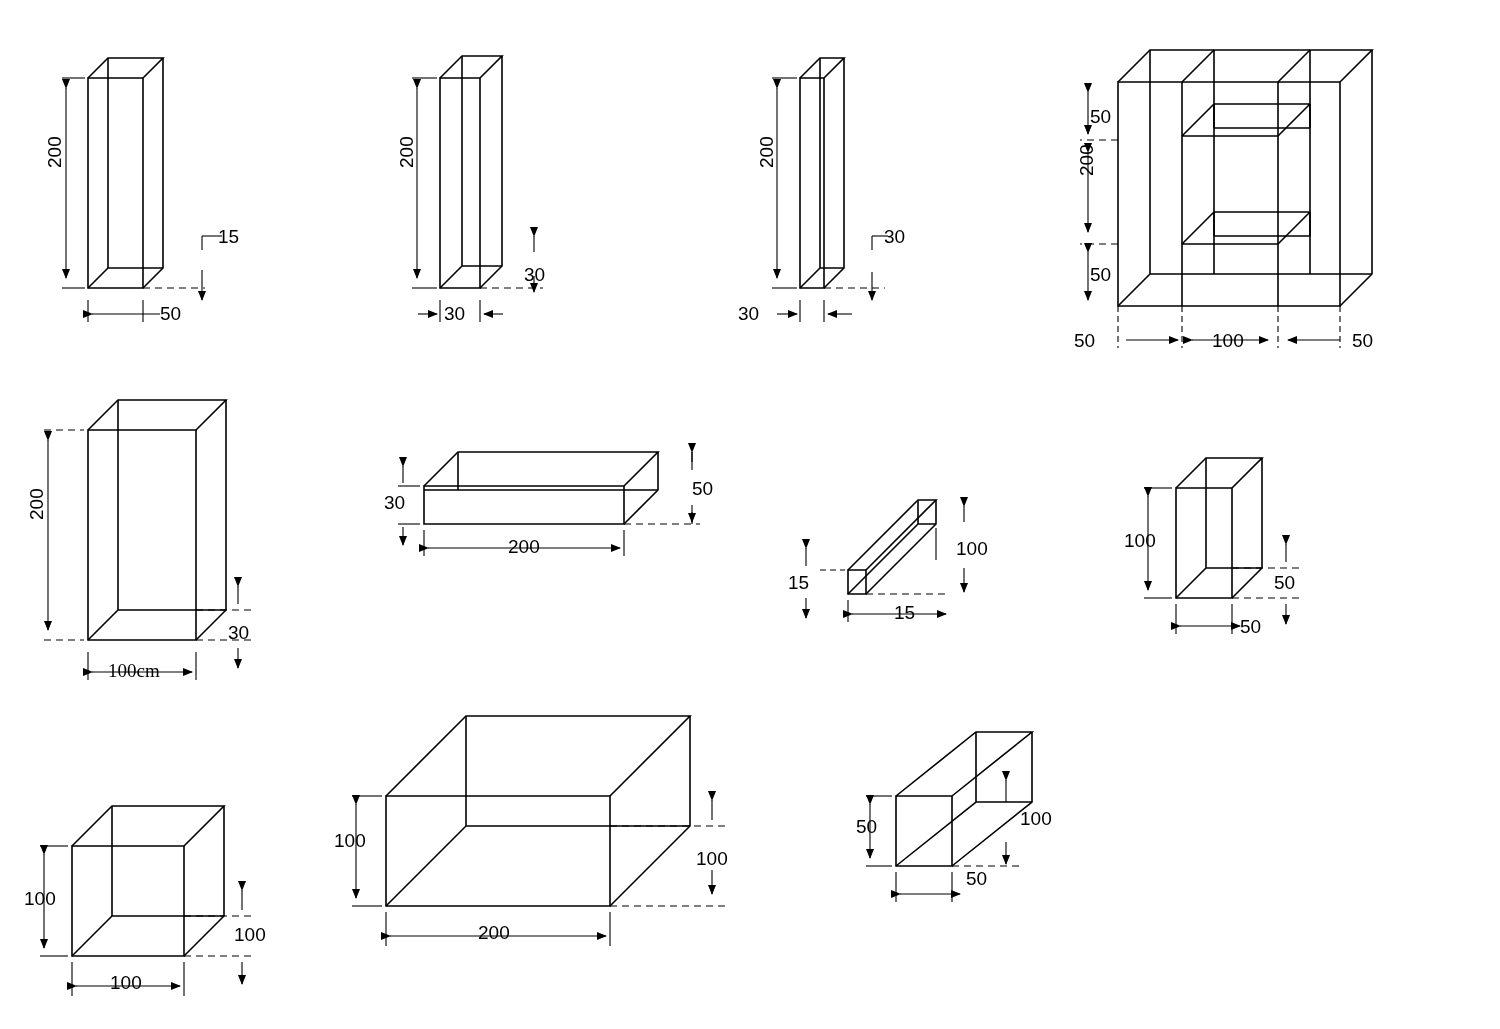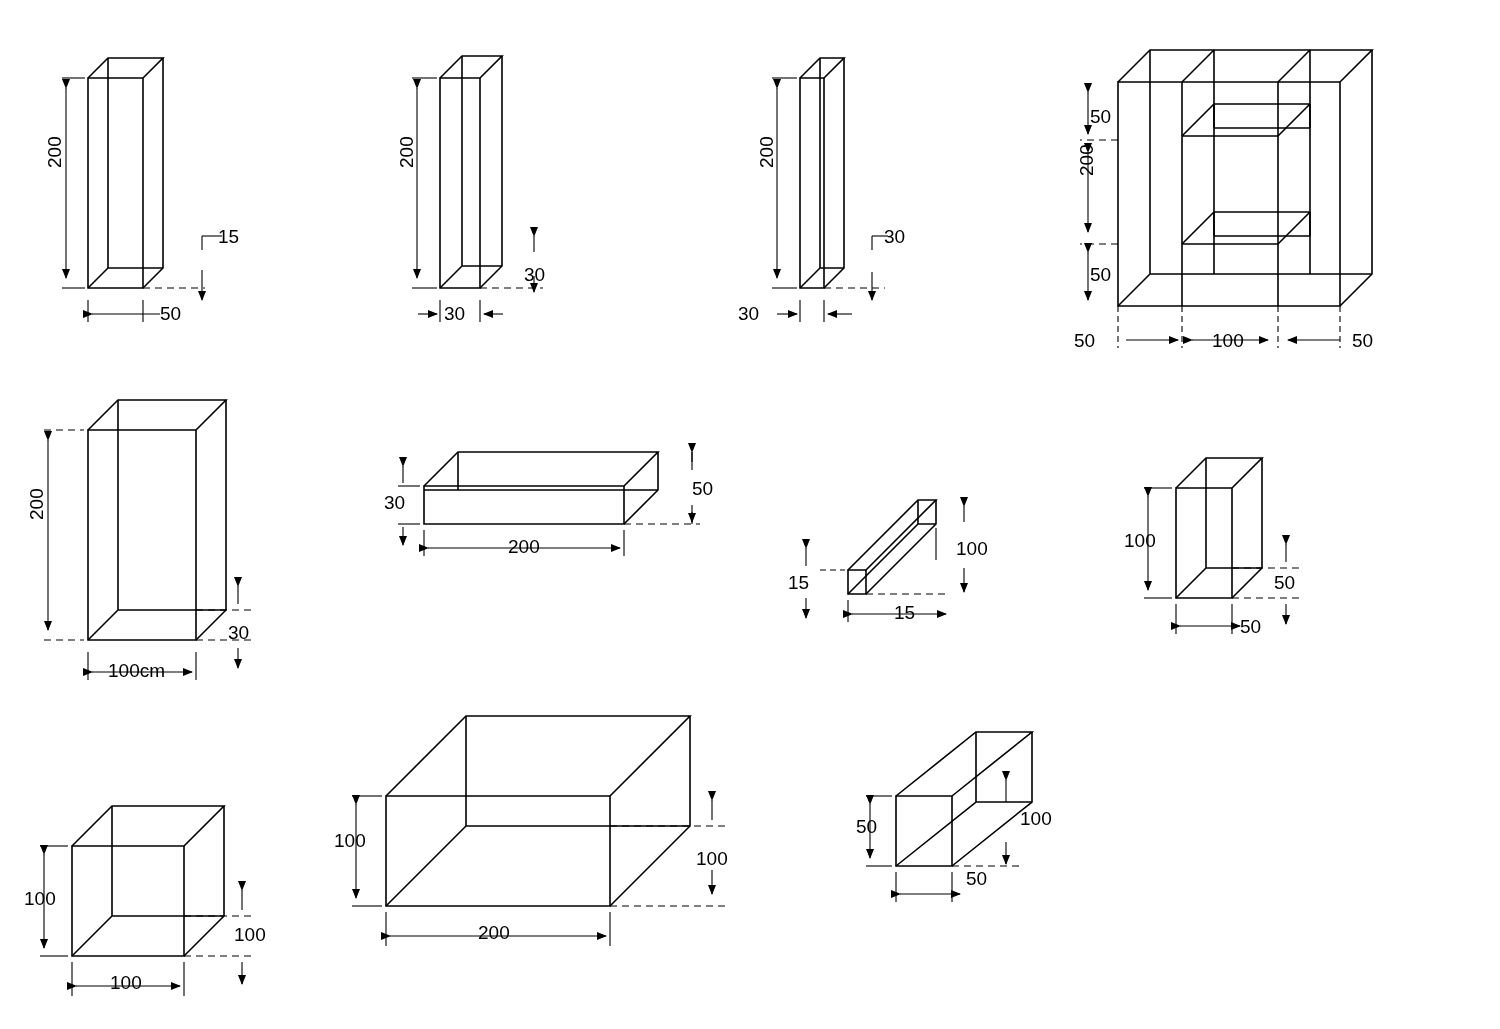--- a/index.html
+++ b/index.html
@@ -235,21 +235,21 @@
 <div class="lbl" style="left:884px;top:226px;">30</div>
 
 <div class="lbl" style="left:1090px;top:106px;">50</div>
 <div class="lbl" style="left:1076px;top:176px;transform:rotate(-90deg);transform-origin:left top;">200</div>
 <div class="lbl" style="left:1090px;top:264px;">50</div>
 <div class="lbl" style="left:1074px;top:330px;">50</div>
 <div class="lbl" style="left:1212px;top:330px;">100</div>
 <div class="lbl" style="left:1352px;top:330px;">50</div>
 
 <div class="lbl" style="left:26px;top:520px;transform:rotate(-90deg);transform-origin:left top;">200</div>
-<div class="lbl" style="left:108px;top:660px;">100cm</div>
+<div class="lbl" style="left:108px;top:660px;font-family:Liberation Serif, serif;">100cm</div>
 <div class="lbl" style="left:228px;top:622px;">30</div>
 
 <div class="lbl" style="left:384px;top:492px;">30</div>
 <div class="lbl" style="left:692px;top:478px;">50</div>
 <div class="lbl" style="left:508px;top:536px;">200</div>
 
 <div class="lbl" style="left:788px;top:572px;">15</div>
 <div class="lbl" style="left:956px;top:538px;">100</div>
 <div class="lbl" style="left:894px;top:602px;">15</div>
 

